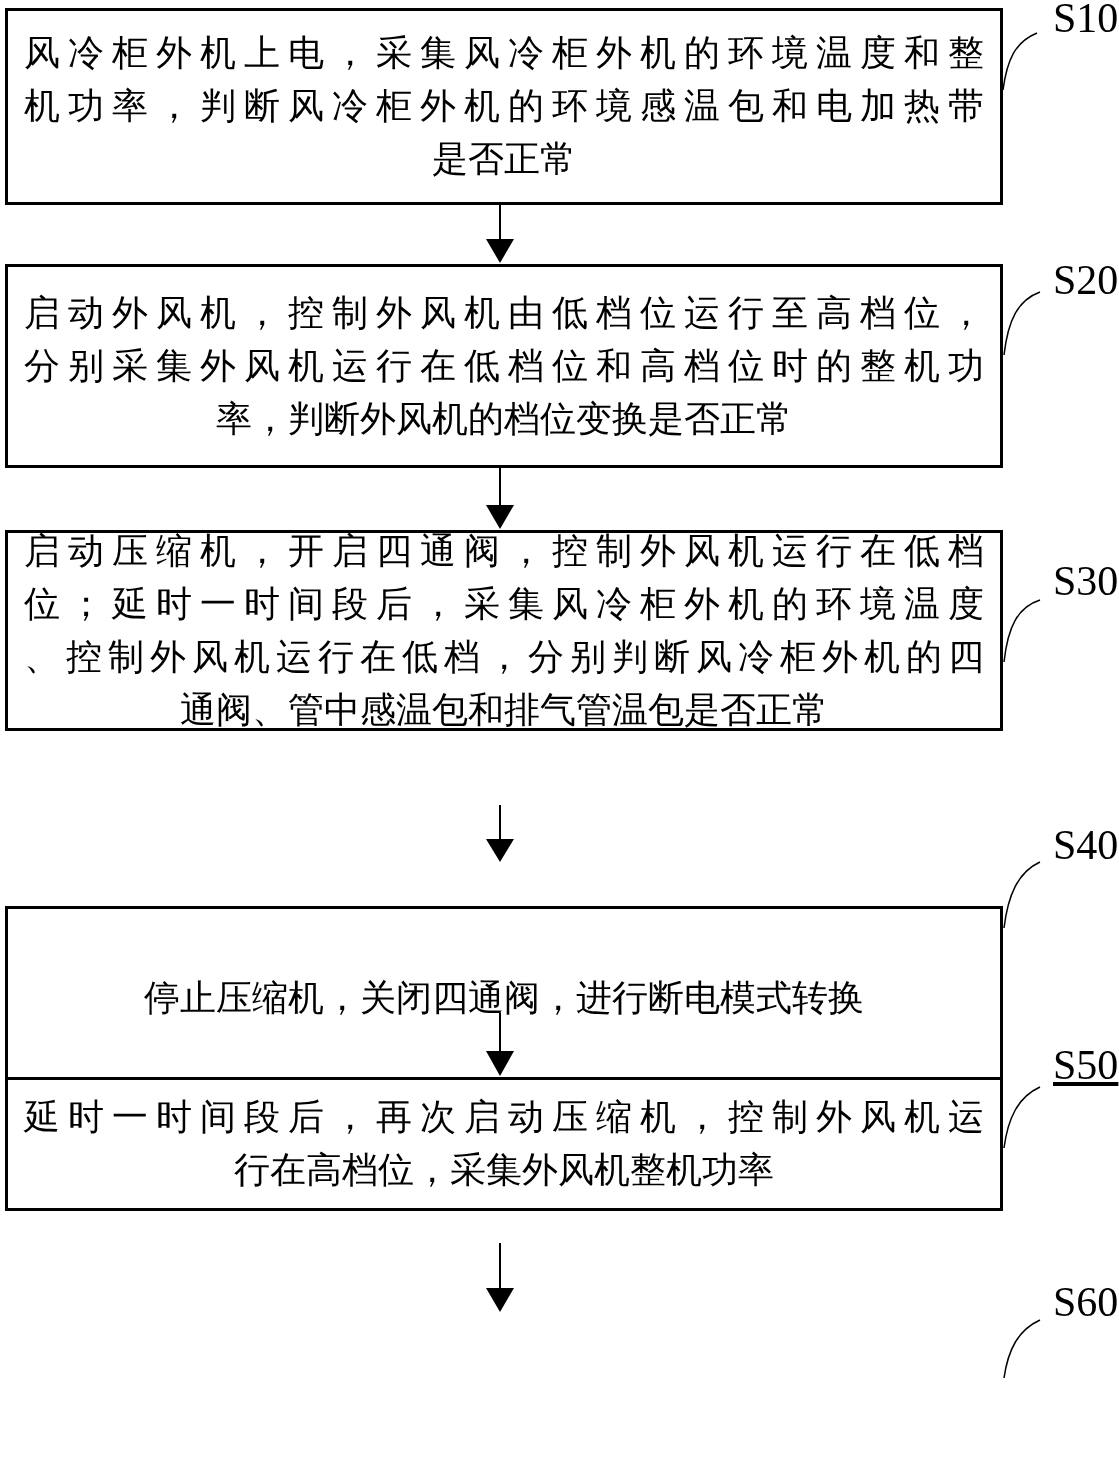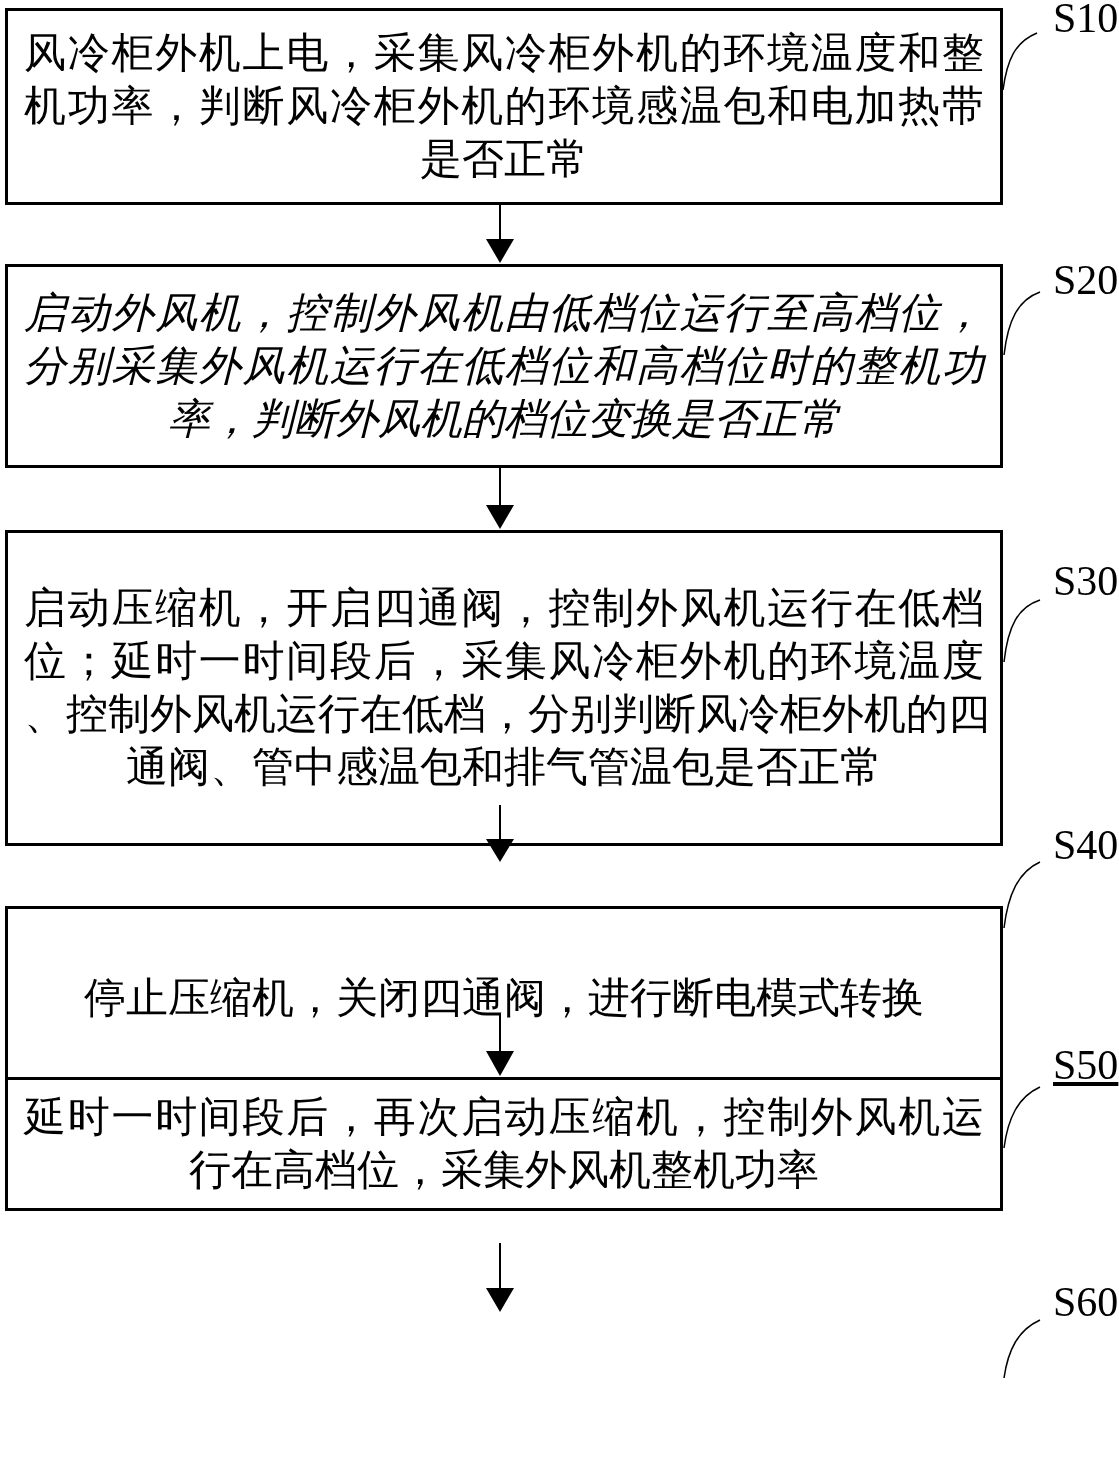--- a/index.html
+++ b/index.html
@@ -24,21 +24,21 @@
     background: #ffffff;
     display: flex;
     flex-direction: column;
     justify-content: center;
     padding: 0 16px;
   }
   .box-lines {
     width: 100%;
   }
   .line {
-    font-size: 42px;
+    font-size: 36px;
     line-height: 53px;
     color: #000000;
     white-space: nowrap;
     text-align: justify;
     text-align-last: justify;
   }
   .box-lines .line:last-child {
     text-align: left;
     text-align-last: center;
     white-space: normal;
@@ -66,29 +66,29 @@
 <div class="canvas">
 
   <div class="flow-box" style="top:8px; height:197px;">
     <div class="box-lines">
       <div class="line">风冷柜外机上电，采集风冷柜外机的环境温度和整</div>
       <div class="line">机功率，判断风冷柜外机的环境感温包和电加热带</div>
       <div class="line">是否正常</div>
     </div>
   </div>
 
-  <div class="flow-box" style="top:264px; height:204px;font-style:italic;">
+  <div class="flow-box" style="top:264px; height:204px;">
     <div class="box-lines">
       <div class="line">启动外风机，控制外风机由低档位运行至高档位，</div>
       <div class="line">分别采集外风机运行在低档位和高档位时的整机功</div>
       <div class="line">率，判断外风机的档位变换是否正常</div>
     </div>
   </div>
 
-  <div class="flow-box" style="top:530px; height:316px;">
+  <div class="flow-box" style="top:530px; height:201px;">
     <div class="box-lines">
       <div class="line">启动压缩机，开启四通阀，控制外风机运行在低档</div>
       <div class="line">位；延时一时间段后，采集风冷柜外机的环境温度</div>
       <div class="line">、控制外风机运行在低档，分别判断风冷柜外机的四</div>
       <div class="line">通阀、管中感温包和排气管温包是否正常</div>
     </div>
   </div>
 
   <div class="flow-box" style="top:906px; height:184px;">
     <div class="box-lines">

